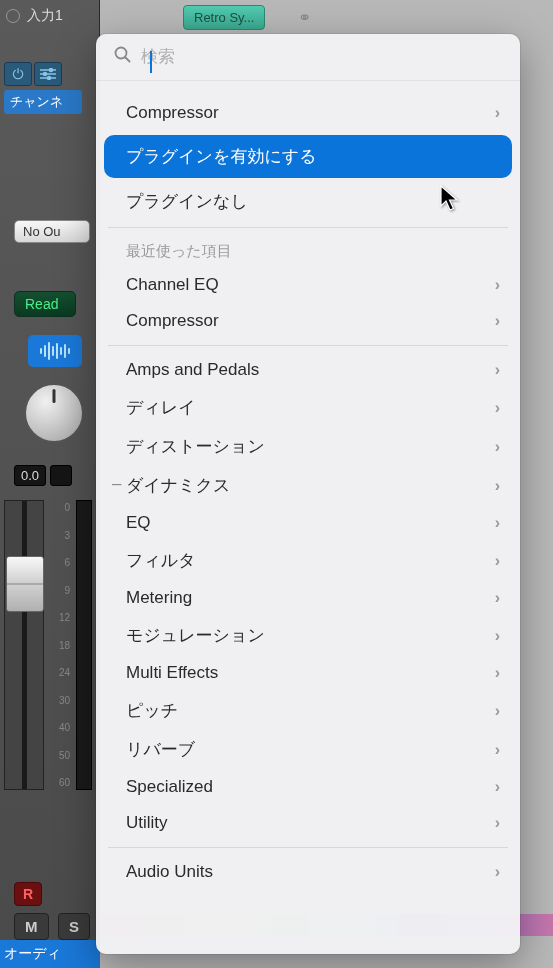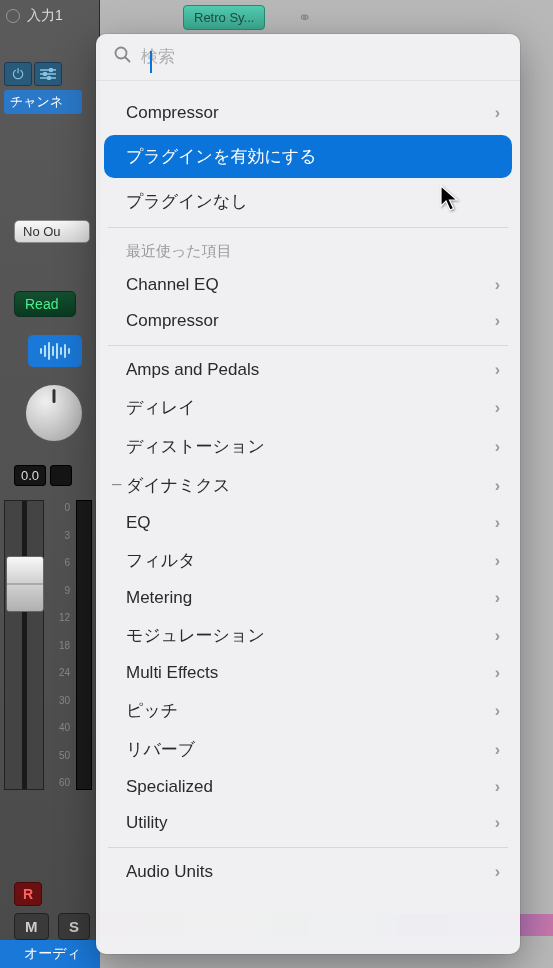--- a/index.html
+++ b/index.html
@@ -281,21 +281,21 @@
     }
     
     .track-name {
       position: absolute;
       bottom: 0;
       left: 0;
       width: 100px;
       background: #1a78d8;
       color: white;
       font-size: 14px;
-      padding: 5px 0 5px 24px;
+      padding: 5px 0 5px 4px;
     }
     
     .rainbow-strip {
       position: absolute;
       bottom: 32px;
       left: 100px;
       right: 0;
       height: 22px;
       background: linear-gradient(to right,
         #d04a4a 0%, #d08a4a 14%, #d0d04a 28%,

